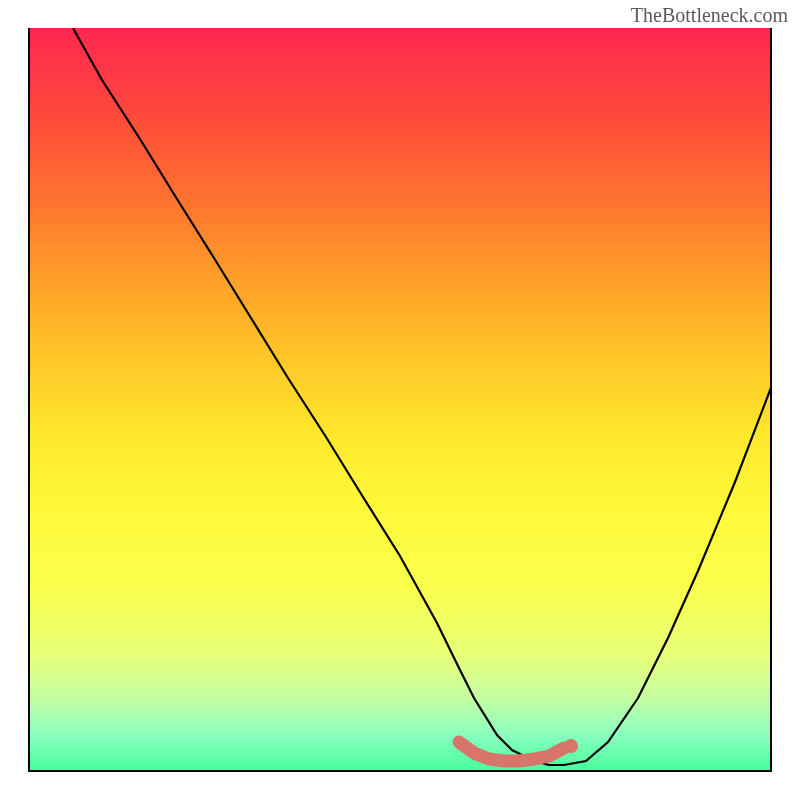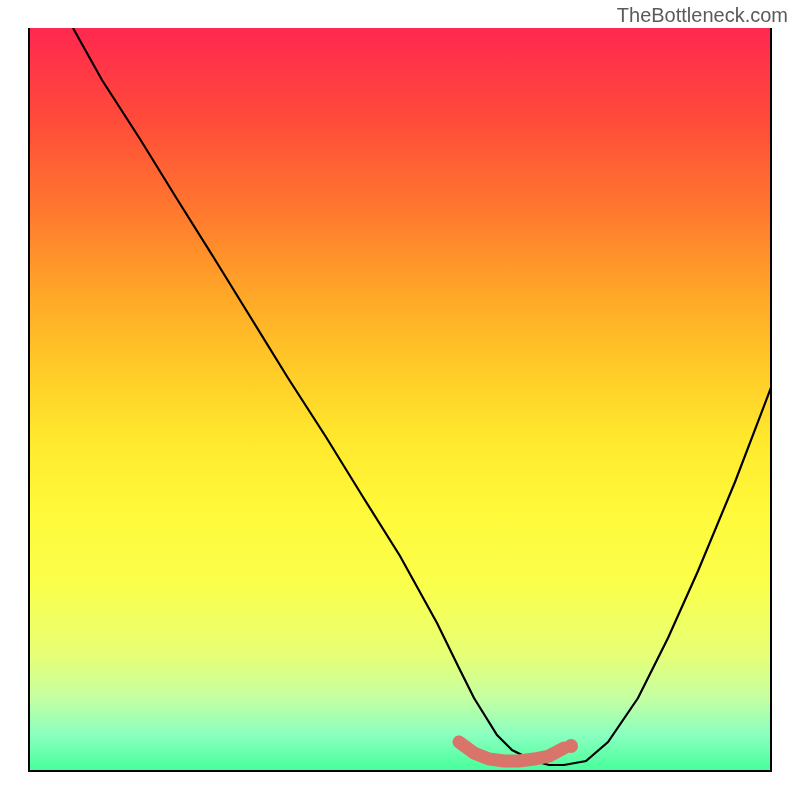--- a/index.html
+++ b/index.html
@@ -16,20 +16,21 @@
     height: 800px;
   }
   .watermark {
     position: absolute;
     top: 4px;
     right: 12px;
     font-size: 20px;
     color: #5a5a5a;
     font-weight: 500;
     z-index: 10;
+    font-family: Liberation Serif, serif;
   }
   .plot-area {
     position: absolute;
     left: 28px;
     top: 28px;
     width: 744px;
     height: 744px;
     background: linear-gradient(to bottom,
       #ff2850 0%,
       #ff4a3a 12%,

